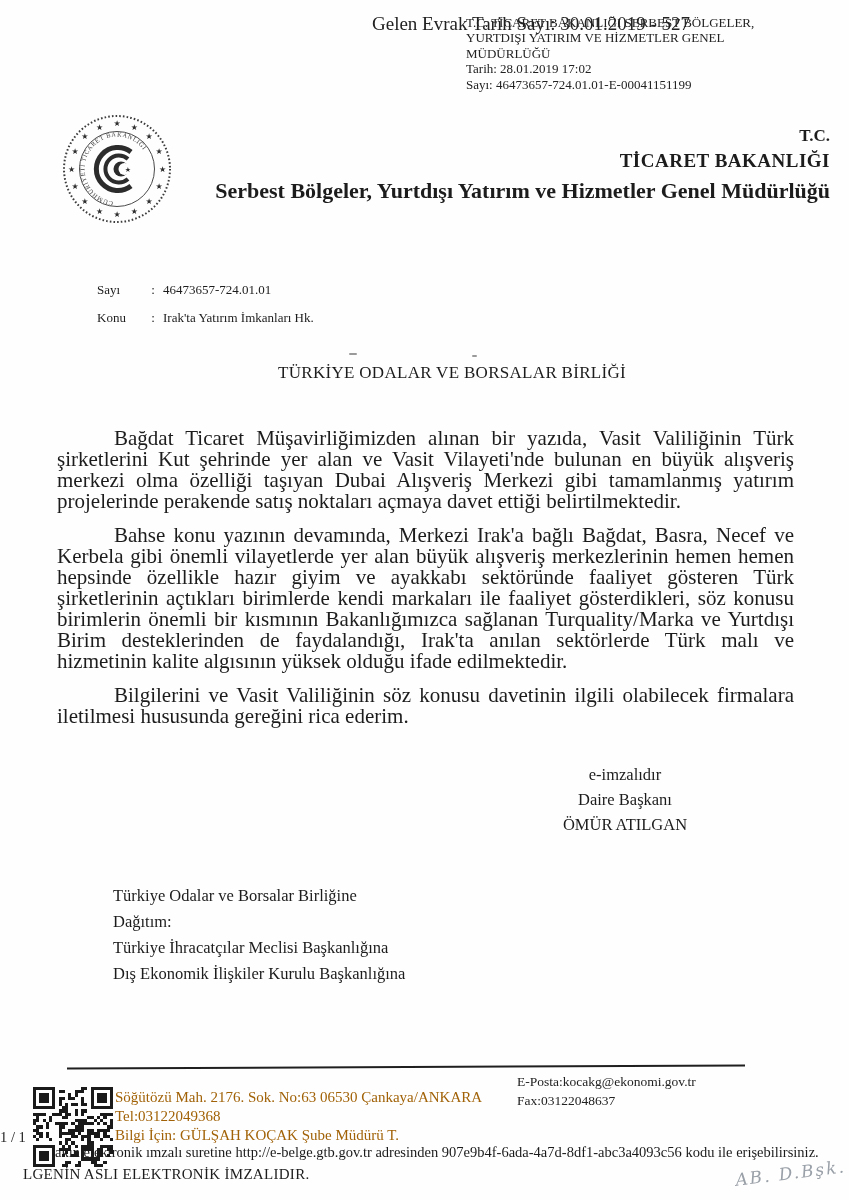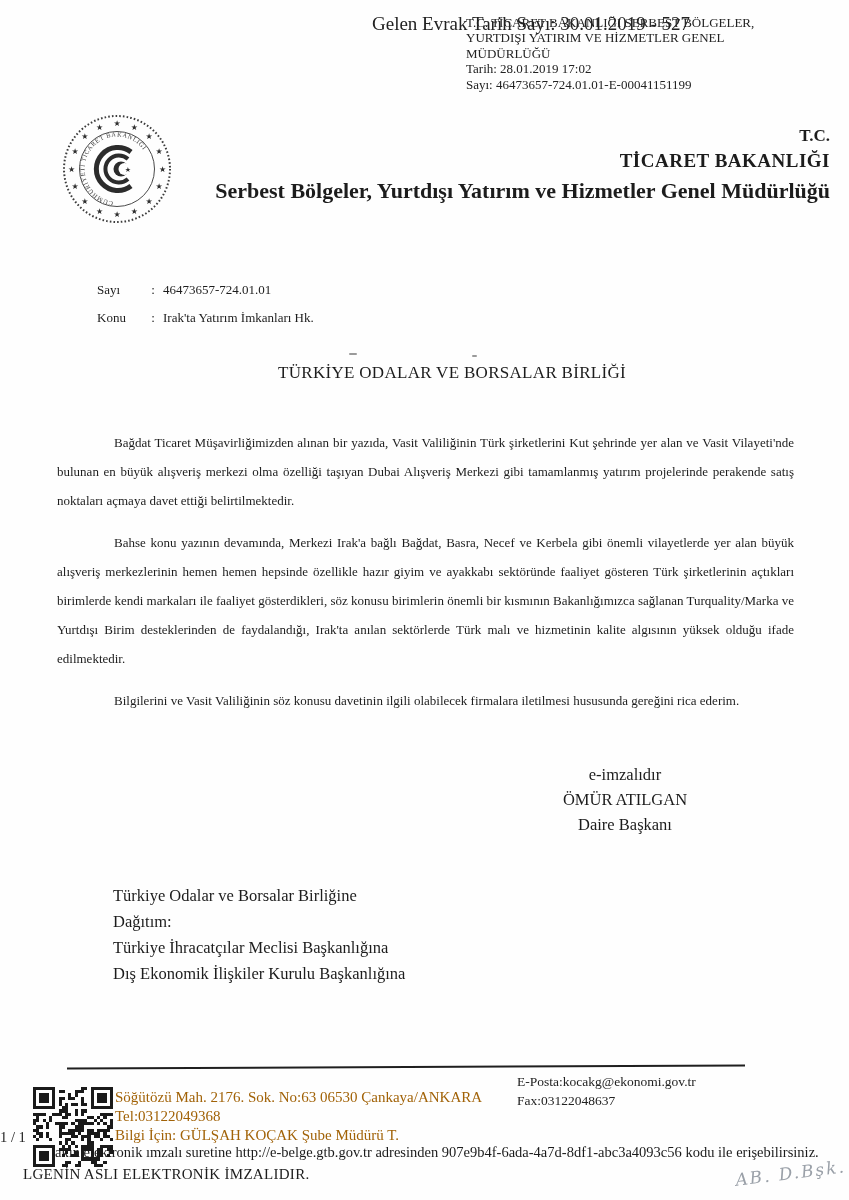--- a/index.html
+++ b/index.html
@@ -21,21 +21,21 @@
   .title-directorate{font-size:22px;font-weight:bold;margin-top:6px;}
   
   .meta{left:97px;top:276px;font-size:13px;line-height:28px;}
   .meta-row{display:flex;}
   .meta-label{width:46px;}
   .meta-colon{width:20px;text-align:center;}
   
   .artifact{background:#9a9a9a;height:2px;border-radius:1px;}
   .recipient{left:62px;top:363px;width:780px;text-align:center;font-size:17px;letter-spacing:.3px;}
   
-  .body-text{left:57px;top:428px;width:737px;font-size:13px;line-height:29px;text-align:justify;}
+  .body-text{left:57px;top:428px;width:737px;font-size:21px;line-height:21px;text-align:justify;}
   .body-text p{margin:0 0 13px 0;text-indent:57px;}
   
   .signature{left:530px;top:762px;width:190px;text-align:center;font-size:16.5px;line-height:25px;}
   
   .distribution{left:113px;top:883px;font-size:16.5px;line-height:26px;}
   
   .footer-rule{left:67px;top:1066px;width:678px;height:2px;background:#1f1f1f;transform:rotate(-0.25deg);}
   .footer-left{left:115px;top:1088px;font-size:15px;line-height:19px;color:#a16207;}
   .footer-right{left:517px;top:1072px;font-size:13.5px;line-height:19px;color:#222;}
   .qr{left:33px;top:1085px;width:80px;height:84px;}
@@ -118,22 +118,22 @@
   <div class="abs recipient">TÜRKİYE ODALAR VE BORSALAR BİRLİĞİ</div>
 
   <div class="abs body-text">
     <p>Bağdat Ticaret Müşavirliğimizden alınan bir yazıda, Vasit Valiliğinin Türk şirketlerini Kut şehrinde yer alan ve Vasit Vilayeti'nde bulunan en büyük alışveriş merkezi olma özelliği taşıyan Dubai Alışveriş Merkezi gibi tamamlanmış yatırım projelerinde perakende satış noktaları açmaya davet ettiği belirtilmektedir.</p>
     <p>Bahse konu yazının devamında, Merkezi Irak'a bağlı Bağdat, Basra, Necef ve Kerbela gibi önemli vilayetlerde yer alan büyük alışveriş merkezlerinin hemen hemen hepsinde özellikle hazır giyim ve ayakkabı sektöründe faaliyet gösteren Türk şirketlerinin açtıkları birimlerde kendi markaları ile faaliyet gösterdikleri, söz konusu birimlerin önemli bir kısmının Bakanlığımızca sağlanan Turquality/Marka ve Yurtdışı Birim desteklerinden de faydalandığı, Irak'ta anılan sektörlerde Türk malı ve hizmetinin kalite algısının yüksek olduğu ifade edilmektedir.</p>
     <p>Bilgilerini ve Vasit Valiliğinin söz konusu davetinin ilgili olabilecek firmalara iletilmesi hususunda gereğini rica ederim.</p>
   </div>
 
   <div class="abs signature">
     <div>e-imzalıdır</div>
+    <div>Daire Başkanı</div>
     <div>ÖMÜR ATILGAN</div>
-    <div>Daire Başkanı</div>
   </div>
 
   <div class="abs distribution">
     <div>Türkiye Odalar ve Borsalar Birliğine</div>
     <div>Dağıtım:</div>
     <div>Türkiye İhracatçılar Meclisi Başkanlığına</div>
     <div>Dış Ekonomik İlişkiler Kurulu Başkanlığına</div>
   </div>
 
   <div class="abs footer-rule"></div>

